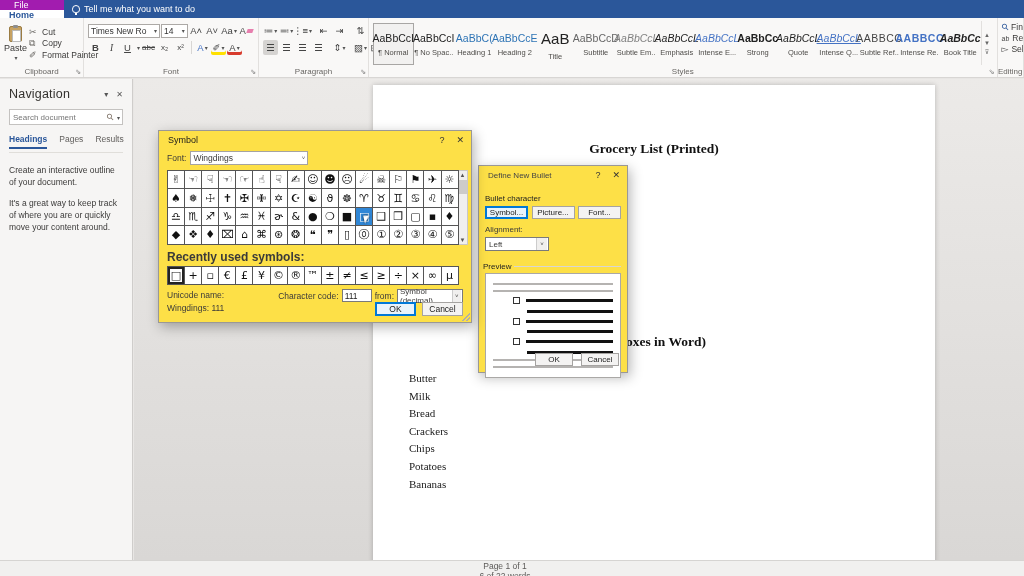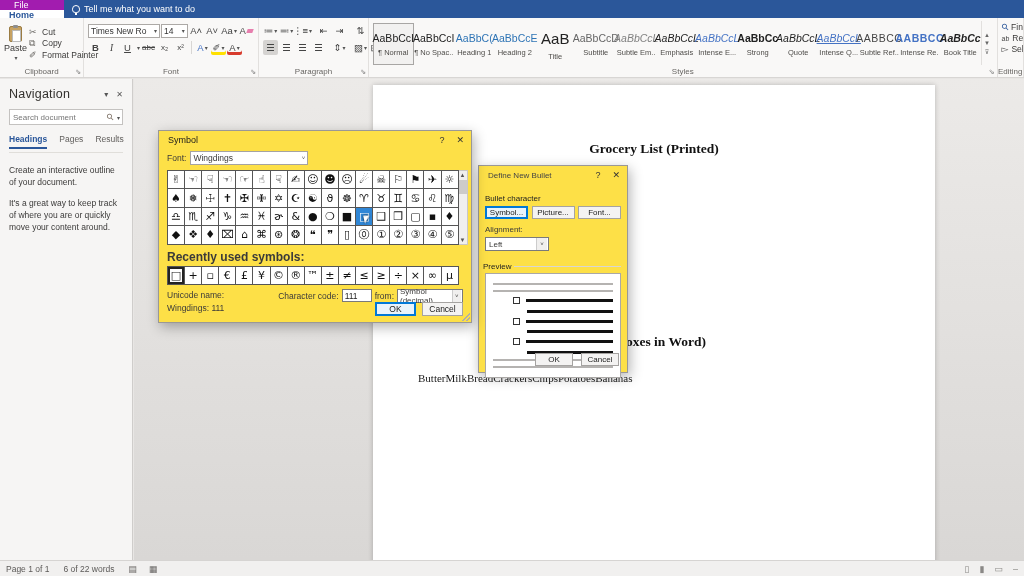--- a/index.html
+++ b/index.html
@@ -86,21 +86,21 @@
   .nav-tab { font-size:8.5px; color:#605e5c; padding-bottom:3px; }
   .nav-tab.v-active { color:#2b579a; font-weight:bold; border-bottom:2px solid #2b579a; }
   .nav-body { margin-top:12px; display:flex; flex-direction:column; gap:9px; }
   .nav-p { font-size:8.5px; color:#3b3a39; line-height:1.4; }
 
   
   .docarea { position:absolute; top:79px; left:134px; right:0; bottom:16px; background:linear-gradient(#eceae8, #d9d7d5); overflow:hidden; }
   .page { position:absolute; left:239px; top:6px; width:562px; height:600px; background:#fff; box-shadow:0 0 5px rgba(0,0,0,0.22); }
   .doc-h1 { position:absolute; top:56px; left:0; width:100%; text-align:center; font-family:"Liberation Serif",serif; font-weight:bold; font-size:13.5px; color:#111; }
   .doc-h2-frag { position:absolute; top:249px; left:253px; font-family:"Liberation Serif",serif; font-weight:bold; font-size:13.5px; color:#111; white-space:nowrap; }
-  .doc-list { position:absolute; top:287px; left:45px; display:flex; flex-direction:row;justify-content:flex-end; }
+  .doc-list { position:absolute; top:287px; left:36px; display:flex; flex-direction:column;justify-content:flex-end; }
   .doc-item { font-family:"Liberation Serif",serif; font-size:11px; color:#1a1a1a; height:17.6px; }
 
   
   .dialog { position:absolute; background:#fde047; border:1px solid #9a9896; box-shadow:2px 4px 12px rgba(0,0,0,0.3); }
   .dlg-title { display:flex; align-items:center; justify-content:space-between; padding:4px 7px 2px 9px; }
   .dlg-title .t { font-size:9px; color:#1a1a1a; }
   .dlg-title .btns { display:flex; gap:12px; color:#333; font-size:9px; }
   .btn { background:#f4f3f2; border:1px solid #a5a3a1; font-size:8.5px; color:#222; display:inline-flex; align-items:center; justify-content:center; }
   .btn.focused { border:1px solid #0078d7; background:#e9f3fb; box-shadow:0 0 0 1px #0078d7 inset; }
 
@@ -144,21 +144,21 @@
   .previewbox { margin:2px 6px 0 6px; height:105px; border:1px solid #aaa8a6; background:#fff; padding:9px 7px; display:flex; flex-direction:column; justify-content:space-between; }
   .pl-gray { height:2px; background:#b5b3b1; }
   .pl-black { height:3px; background:#111; margin-left:34px; }
   .pl-bullet-row { display:flex; align-items:center; gap:6px; margin-left:20px; }
   .pl-bullet-row .sq { width:7px; height:7px; border:1px solid #333; flex:none; }
   .pl-bullet-row .ln { height:3px; background:#111; flex:1; }
   .bul-actions { position:absolute; right:8px; bottom:6px; display:flex; gap:8px; }
   .bul-actions .btn { width:38px; height:13px; font-size:8px; }
 
   
-  .statusbar { position:absolute; bottom:0; left:0; right:0; height:16px; background:#f1f0ef; border-top:1px solid #d6d4d2; display:flex; align-items:center; font-size:8.5px; color:#5c5a58; padding:0 6px; }
+  .statusbar { position:absolute; bottom:0; left:0; right:0; height:16px; background:#f1f0ef; border-top:1px solid #d6d4d2; display:flex; align-items:center; font-size:8.5px; color:#5c5a58; padding:0 6px;flex-direction:column; }
   .sb-item { margin-right:14px; }
   .sb-ic { font-size:9px; color:#6b6967; margin-right:12px; }
   .sb-right { margin-left:auto; display:flex; align-items:center; gap:10px; color:#8a8886; font-size:9px; }
 </style>
 </head>
 <body>
 
 <div class="tabbar">
   <div>
 

